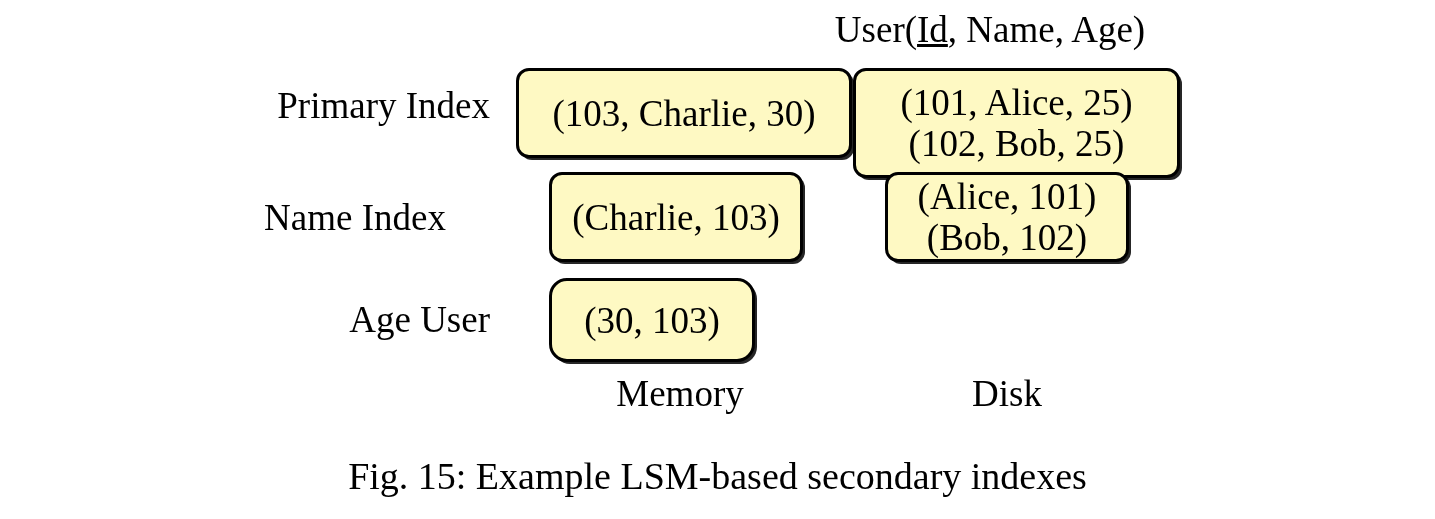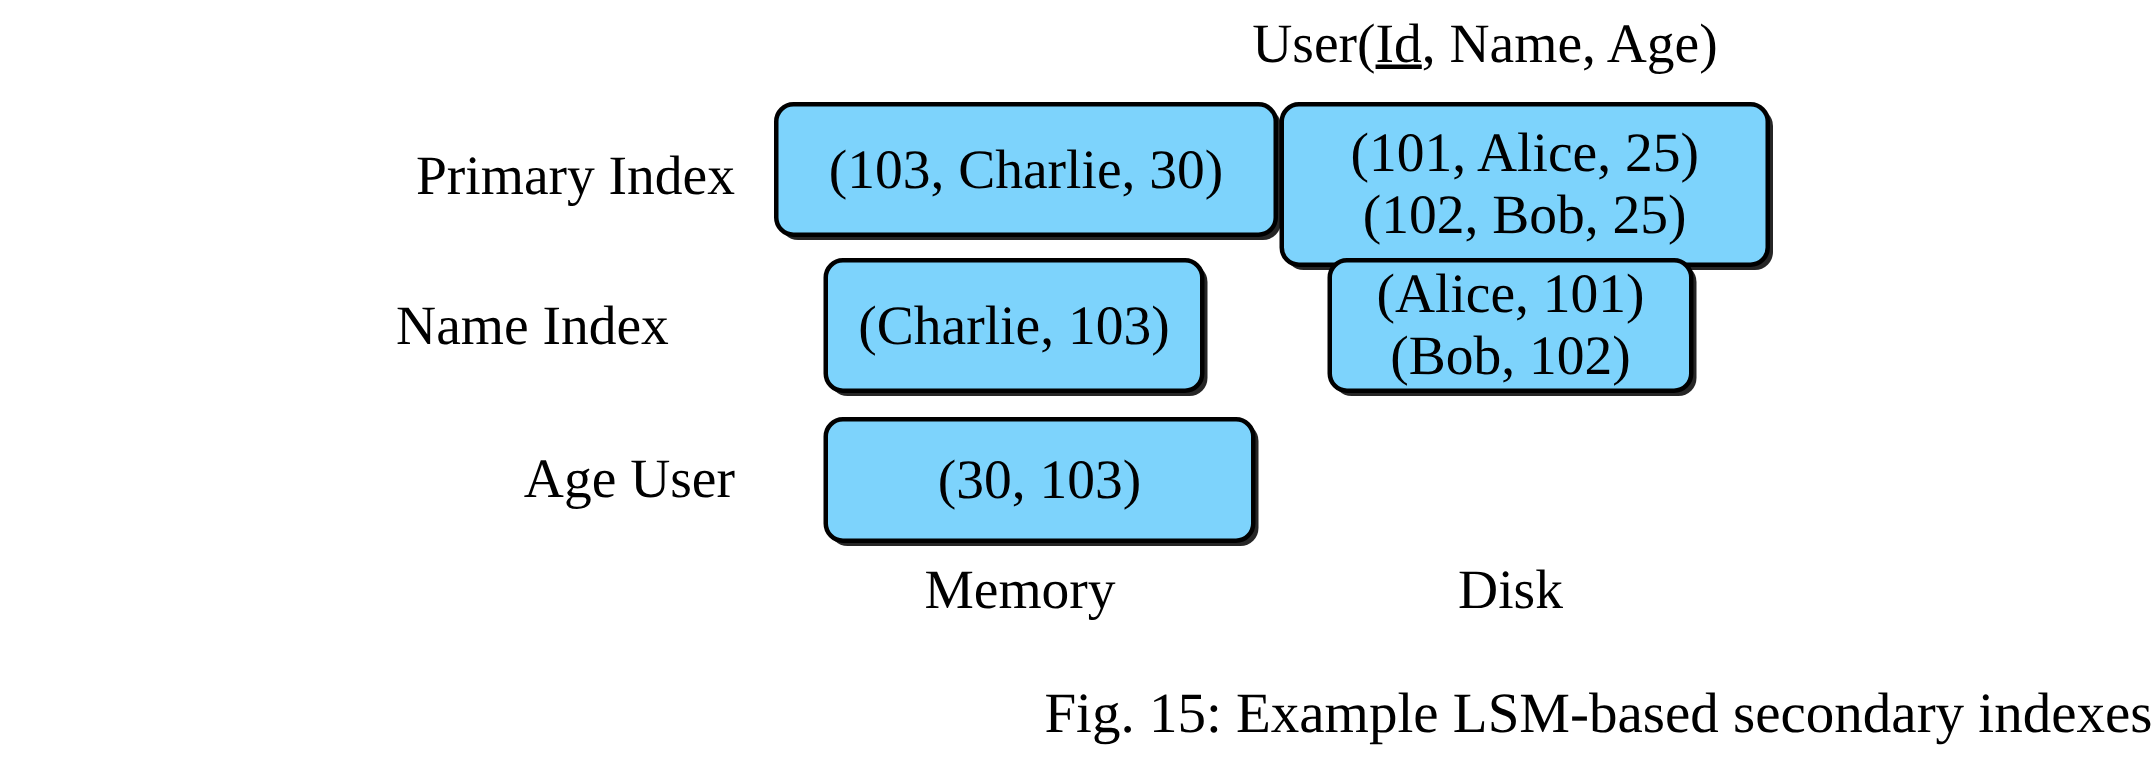--- a/index.html
+++ b/index.html
@@ -42,49 +42,49 @@
 
   
   .row-label {
     position: absolute;
     width: 270px;
     text-align: right;
     font-size: 37px;
     line-height: 44px;
     white-space: nowrap;
   }
-  .row-label.r0 { left: 220px; top: 96px; }
+  .row-label.r0 { left: 220px; top: 84px; }
   .row-label.r1 { left: 220px; top: 196px; text-align: center; }
   .row-label.r2 { left: 220px; top: 298px; }
 
   
   .box {
     position: absolute;
     box-sizing: border-box;
     border: 3px solid #000000;
     border-radius: 13px;
-    background: #7dd3fc;
+    background: #fef9c3;
     box-shadow: 3px 3px 0 -1px rgba(0,0,0,0.85);
     display: flex;
     flex-direction: column;
     align-items: center;
     justify-content: center;
     overflow: visible;
   }
   .box .entry {
     font-size: 37px;
     line-height: 41px;
     white-space: nowrap;
     text-align: center;
   }
 
   
   .box.m0 { left: 516px; top: 68px;  width: 336px; height: 90px; }
   .box.m1 { left: 549px; top: 172px; width: 254px; height: 90px; }
-  .box.m2 { left: 549px; top: 278px; width: 288px; height: 84px; }
+  .box.m2 { left: 549px; top: 278px; width: 206px; height: 84px; border-radius: 18px; }
 
   
   .box.d0 { left: 853px; top: 68px;  width: 327px; height: 110px; }
   .box.d1 { left: 885px; top: 172px; width: 244px; height: 90px; }
   .box.d2 { left: 885px; top: 278px; width: 244px; height: 84px; }
 
   
   .col-label {
     position: absolute;
     font-size: 37px;
@@ -94,21 +94,21 @@
   }
   .col-label.memory { left: 560px; top: 372px; width: 240px; }
   .col-label.disk   { left: 887px; top: 372px; width: 240px; }
 
   
   .fig-caption {
     position: absolute;
     left: 0;
     top: 452px;
     width: 1435px;
-    text-align: right;
+    text-align: center;
     font-size: 38px;
     line-height: 48px;
     white-space: nowrap;
   }
 </style>
 </head>
 <body>
 
 <div class="figure">
 

